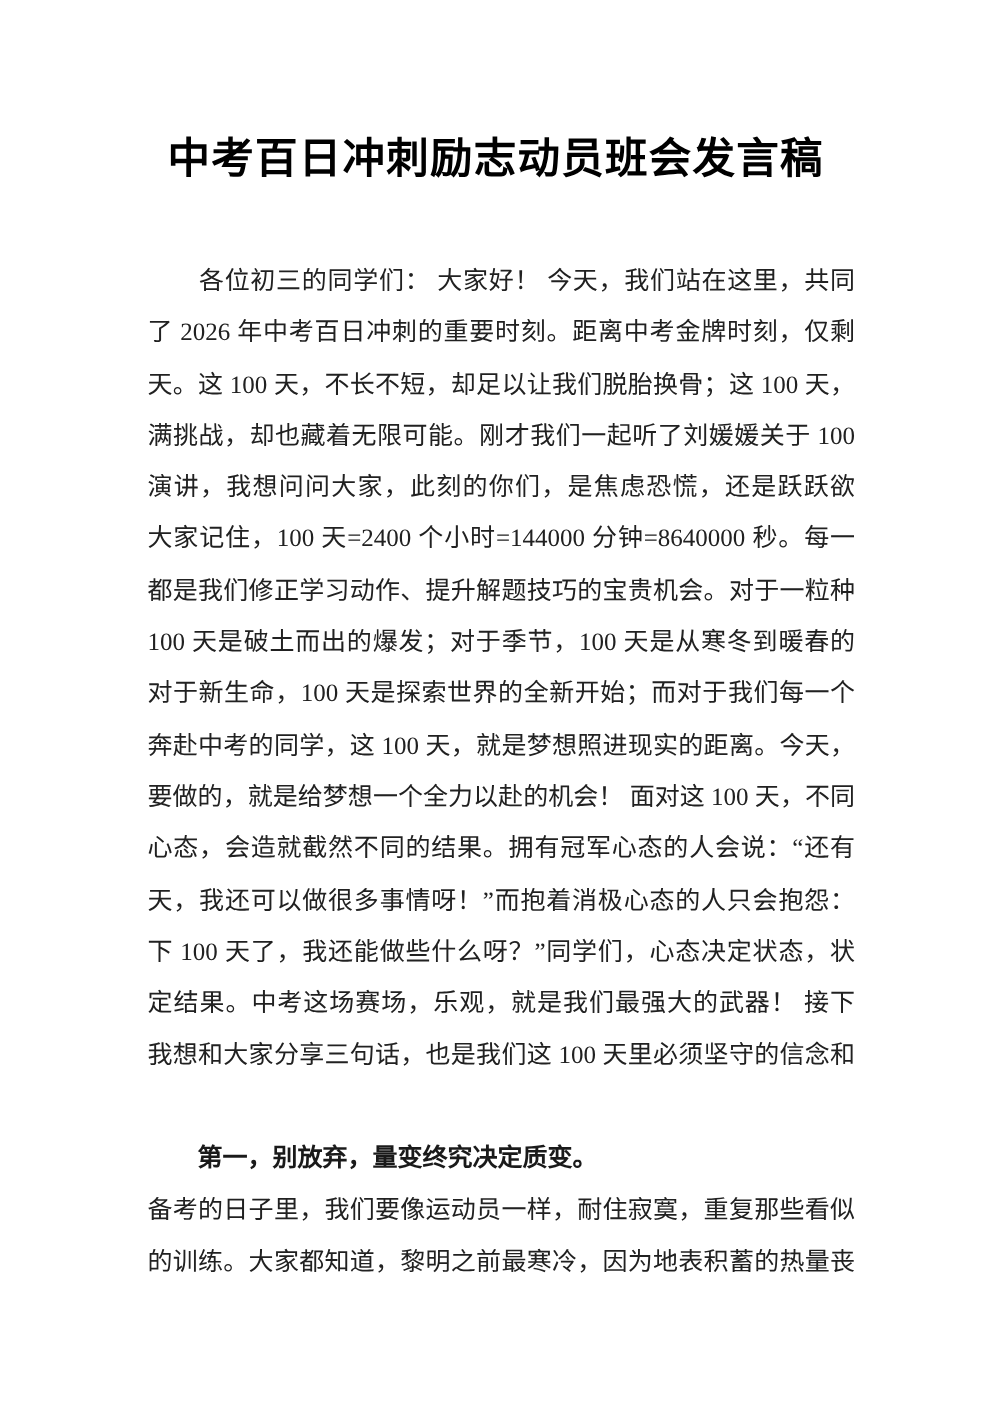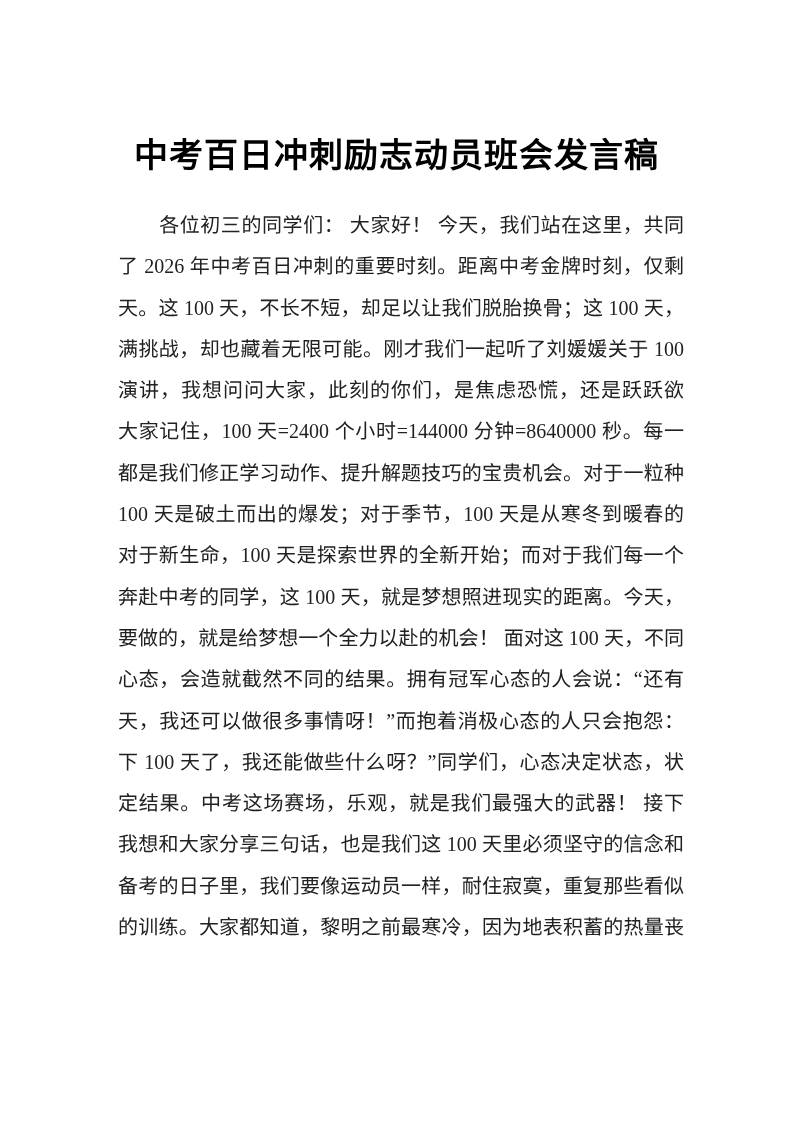--- a/index.html
+++ b/index.html
@@ -10,21 +10,21 @@
   .page {
     position: relative;
     width: 793px;
     height: 1122px;
     background: #ffffff;
     overflow: hidden;
     color: #212121;
   }
   .doc-title {
     position: absolute;
-    top: 133px;
+    top: 105px;
     left: 0;
     width: 793px;
     text-align: center;
     font-size: 34px;
     line-height: 46px;
     font-weight: 700;
     color: #000000;
     letter-spacing: 1px;
   }
   .content {
@@ -71,19 +71,20 @@
         <div class="line">对于新生命，100 天是探索世界的全新开始；而对于我们每一个即将</div>
         <div class="line">奔赴中考的同学，这 100 天，就是梦想照进现实的距离。今天，我们</div>
         <div class="line">要做的，就是给梦想一个全力以赴的机会！ 面对这 100 天，不同的</div>
         <div class="line">心态，会造就截然不同的结果。拥有冠军心态的人会说：“还有 100</div>
         <div class="line">天，我还可以做很多事情呀！”而抱着消极心态的人只会抱怨：“还剩</div>
         <div class="line">下 100 天了，我还能做些什么呀？”同学们，心态决定状态，状态决</div>
         <div class="line">定结果。中考这场赛场，乐观，就是我们最强大的武器！ 接下来，</div>
         <div class="line">我想和大家分享三句话，也是我们这 100 天里必须坚守的信念和方向。</div>
       </div>
 
+    <div class="section-heading">第一，别放弃，量变终究决定质变。</div>
 
     <div class="para">
         <div class="line">备考的日子里，我们要像运动员一样，耐住寂寞，重复那些看似枯燥</div>
         <div class="line">的训练。大家都知道，黎明之前最寒冷，因为地表积蓄的热量丧失殆</div>
       </div>
   </div>
 </div>
 
 </body></html>

